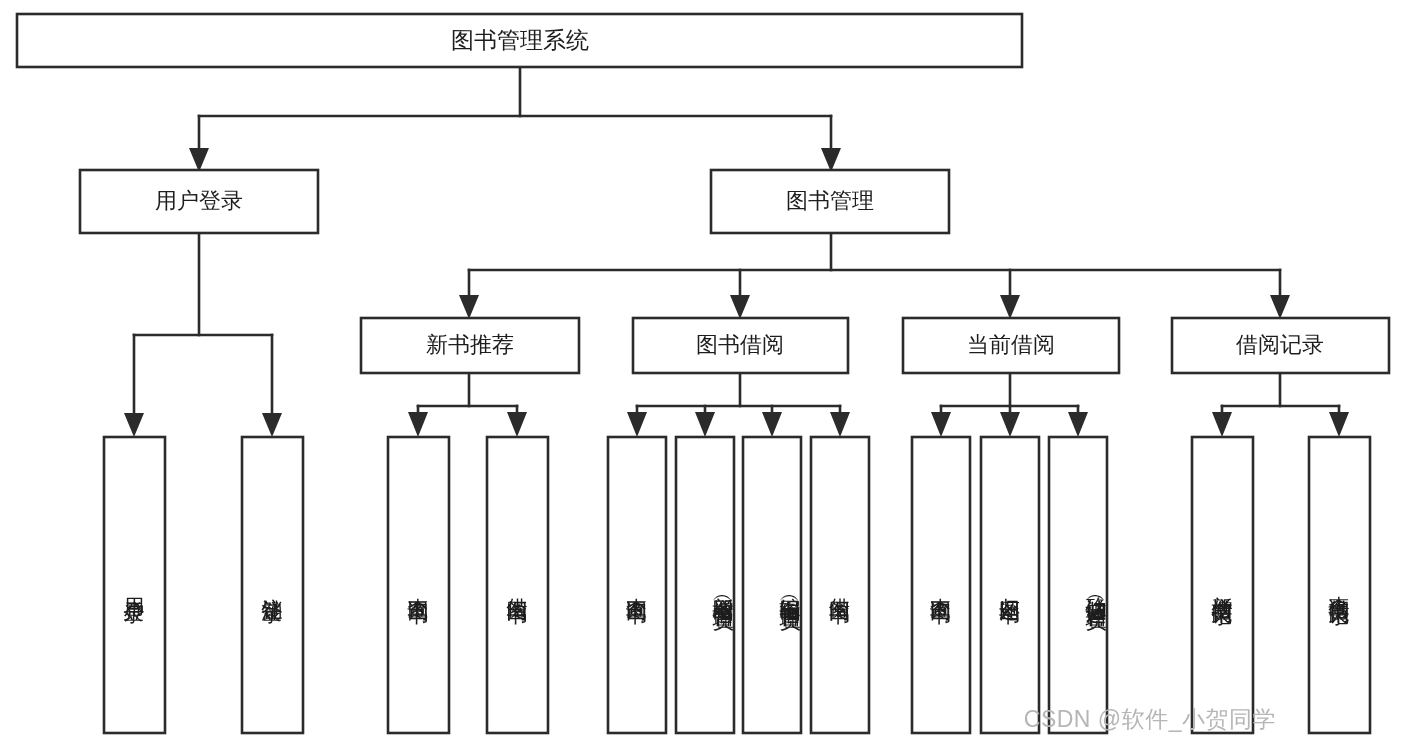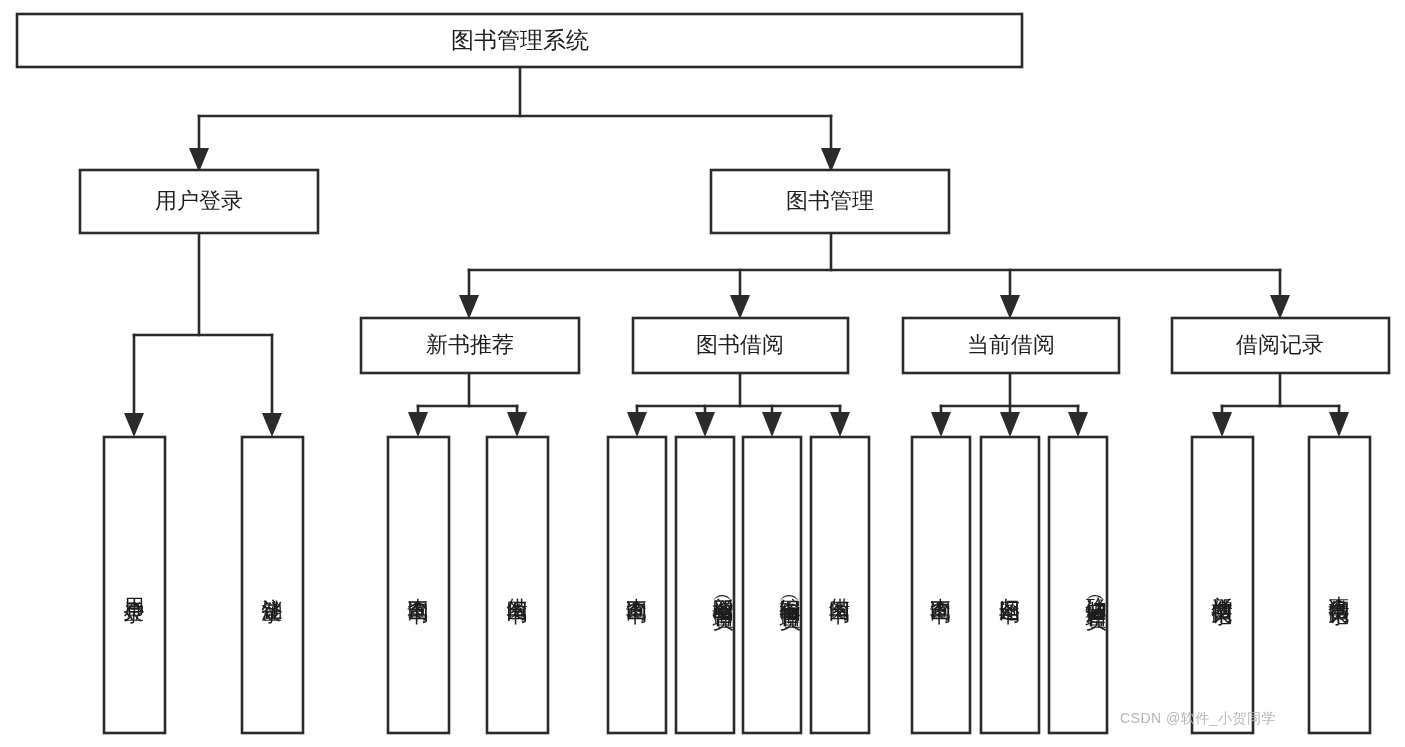--- a/index.html
+++ b/index.html
@@ -69,23 +69,23 @@
     display: flex;
     align-items: center;
     justify-content: center;
     text-align: center;
     white-space: nowrap;
     pointer-events: none;
   }
   .watermark {
     position: absolute;
     right: 14px;
-    bottom: 19px;
-    font-family: "Liberation Sans", "DejaVu Sans", sans-serif;
-    font-size: 14px;
+    bottom: 12px;
+    font-family: "Liberation Sans", "DejaVu Sans", sans-serif;
+    font-size: 23px;
     color: #b6b6b6;
     letter-spacing: 0.5px;
     white-space: nowrap;
   }
 </style>
 </head>
 <body>
 
 <div id="diagram-root">
 

